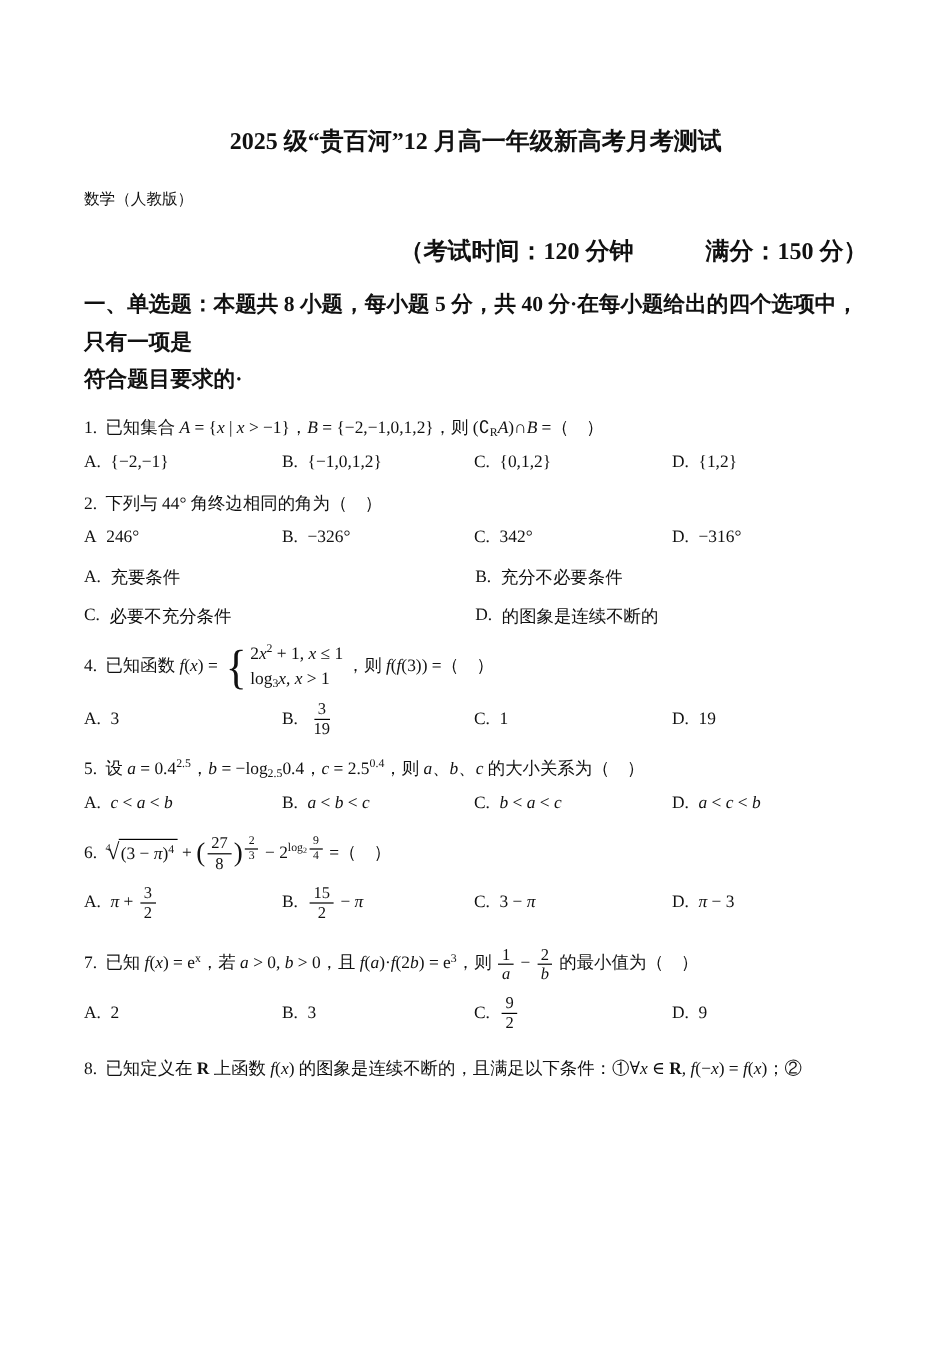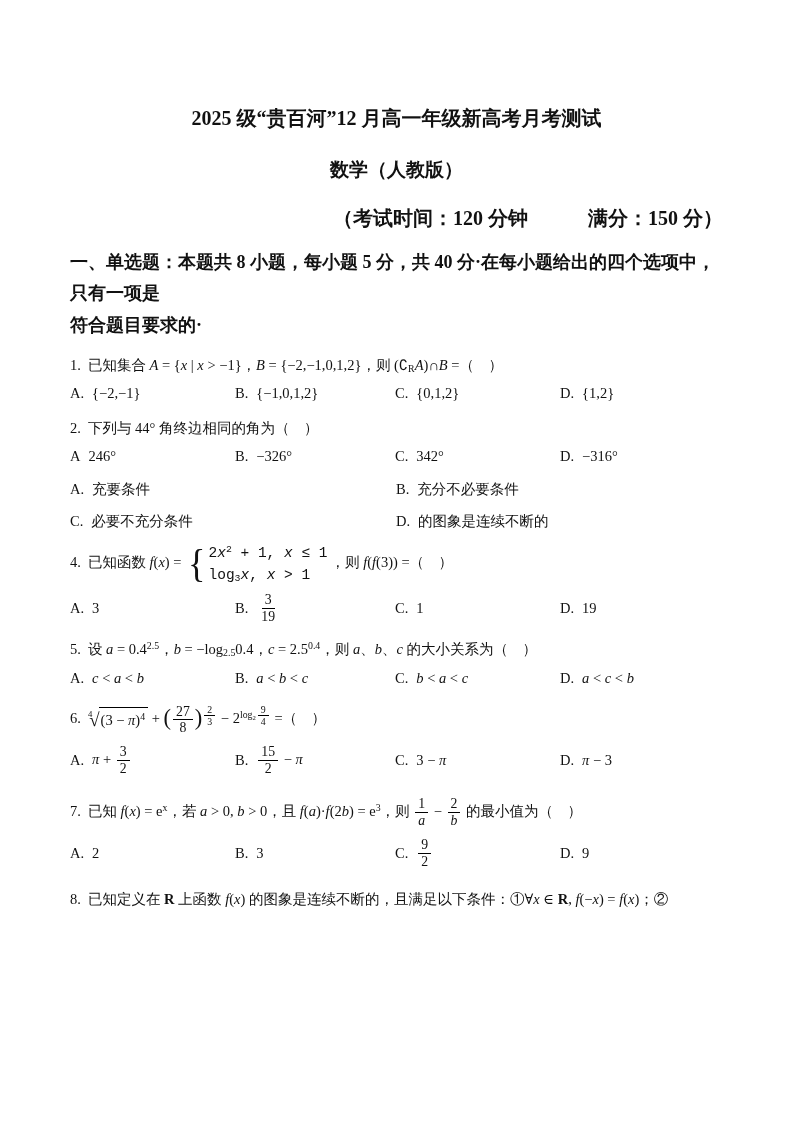--- a/index.html
+++ b/index.html
@@ -8,21 +8,21 @@
     width:793px;height:1122px;
     box-sizing:border-box;
     padding:104px 70px 40px 70px;
     background:#fff;
     color:#111;
     font-family:"Liberation Serif","DejaVu Serif",serif;
     font-size:14.5px;
     overflow:hidden;
   }
   .title{margin:0;text-align:center;font-size:20px;font-weight:bold;line-height:1.4;}
-  .subtitle{margin:25px 0 0;text-align:center;font-size:19px;font-weight:bold;line-height:1.4;}
+  .subtitle{margin:25px 0 0;text-align:left;font-size:13px;font-weight:normal;line-height:1.4;}
   .exam-info{margin:21px 0 0;text-align:right;font-size:20px;font-weight:bold;}
   .section-header{margin:15px 0 0;font-size:18px;font-weight:bold;line-height:1.75;}
   .question{margin-top:13px;}
   .stem{line-height:1.6;}
   .qnum{margin-right:7px;}
   .options{margin-top:8px;}
   .cols4{display:grid;grid-template-columns:165px 160px 165px 1fr;align-items:center;}
   .cols2{display:grid;grid-template-columns:326px 1fr;row-gap:13px;align-items:center;}
   .opt{display:flex;align-items:center;white-space:nowrap;}
   .olabel{margin-right:8px;}
@@ -36,21 +36,21 @@
   .frac .num{padding:0 3px;border-bottom:1px solid #000;display:block;}
   .frac .den{padding:0 3px;display:block;}
   sup .frac{font-size:1em;}
   .sqrt{display:inline-flex;align-items:center;vertical-align:middle;}
   .sqrt .deg{font-size:.6em;position:relative;top:-.55em;margin-right:-3px;}
   .sqrt .radsign{font-size:1.3em;line-height:1;margin-right:-1px;}
   .sqrt .radbody{border-top:1.3px solid #000;padding:1px 3px 0 2px;text-align:right;}
   .cases{display:inline-flex;align-items:center;vertical-align:middle;margin:0 3px;}
   .cases .brace{font-size:2.5em;line-height:1;margin-right:3px;font-weight:300;transform:scaleY(1.1);}
   .cases .crows{display:inline-flex;flex-direction:column;row-gap:3px;text-align:left;}
-  .cases .crow{line-height:1.25;white-space:nowrap;font-family:Liberation Mono, monospace;}
+  .cases .crow{line-height:1.25;white-space:nowrap;}
   .q2{margin-top:15px;}
   .q3{margin-top:15px;}
   .q5{margin-top:14px;}
   .q6{margin-top:17px;}
   .q7{margin-top:19px;}
   .q8{margin-top:19px;}
 </style>
 </head>
 <body>
 

